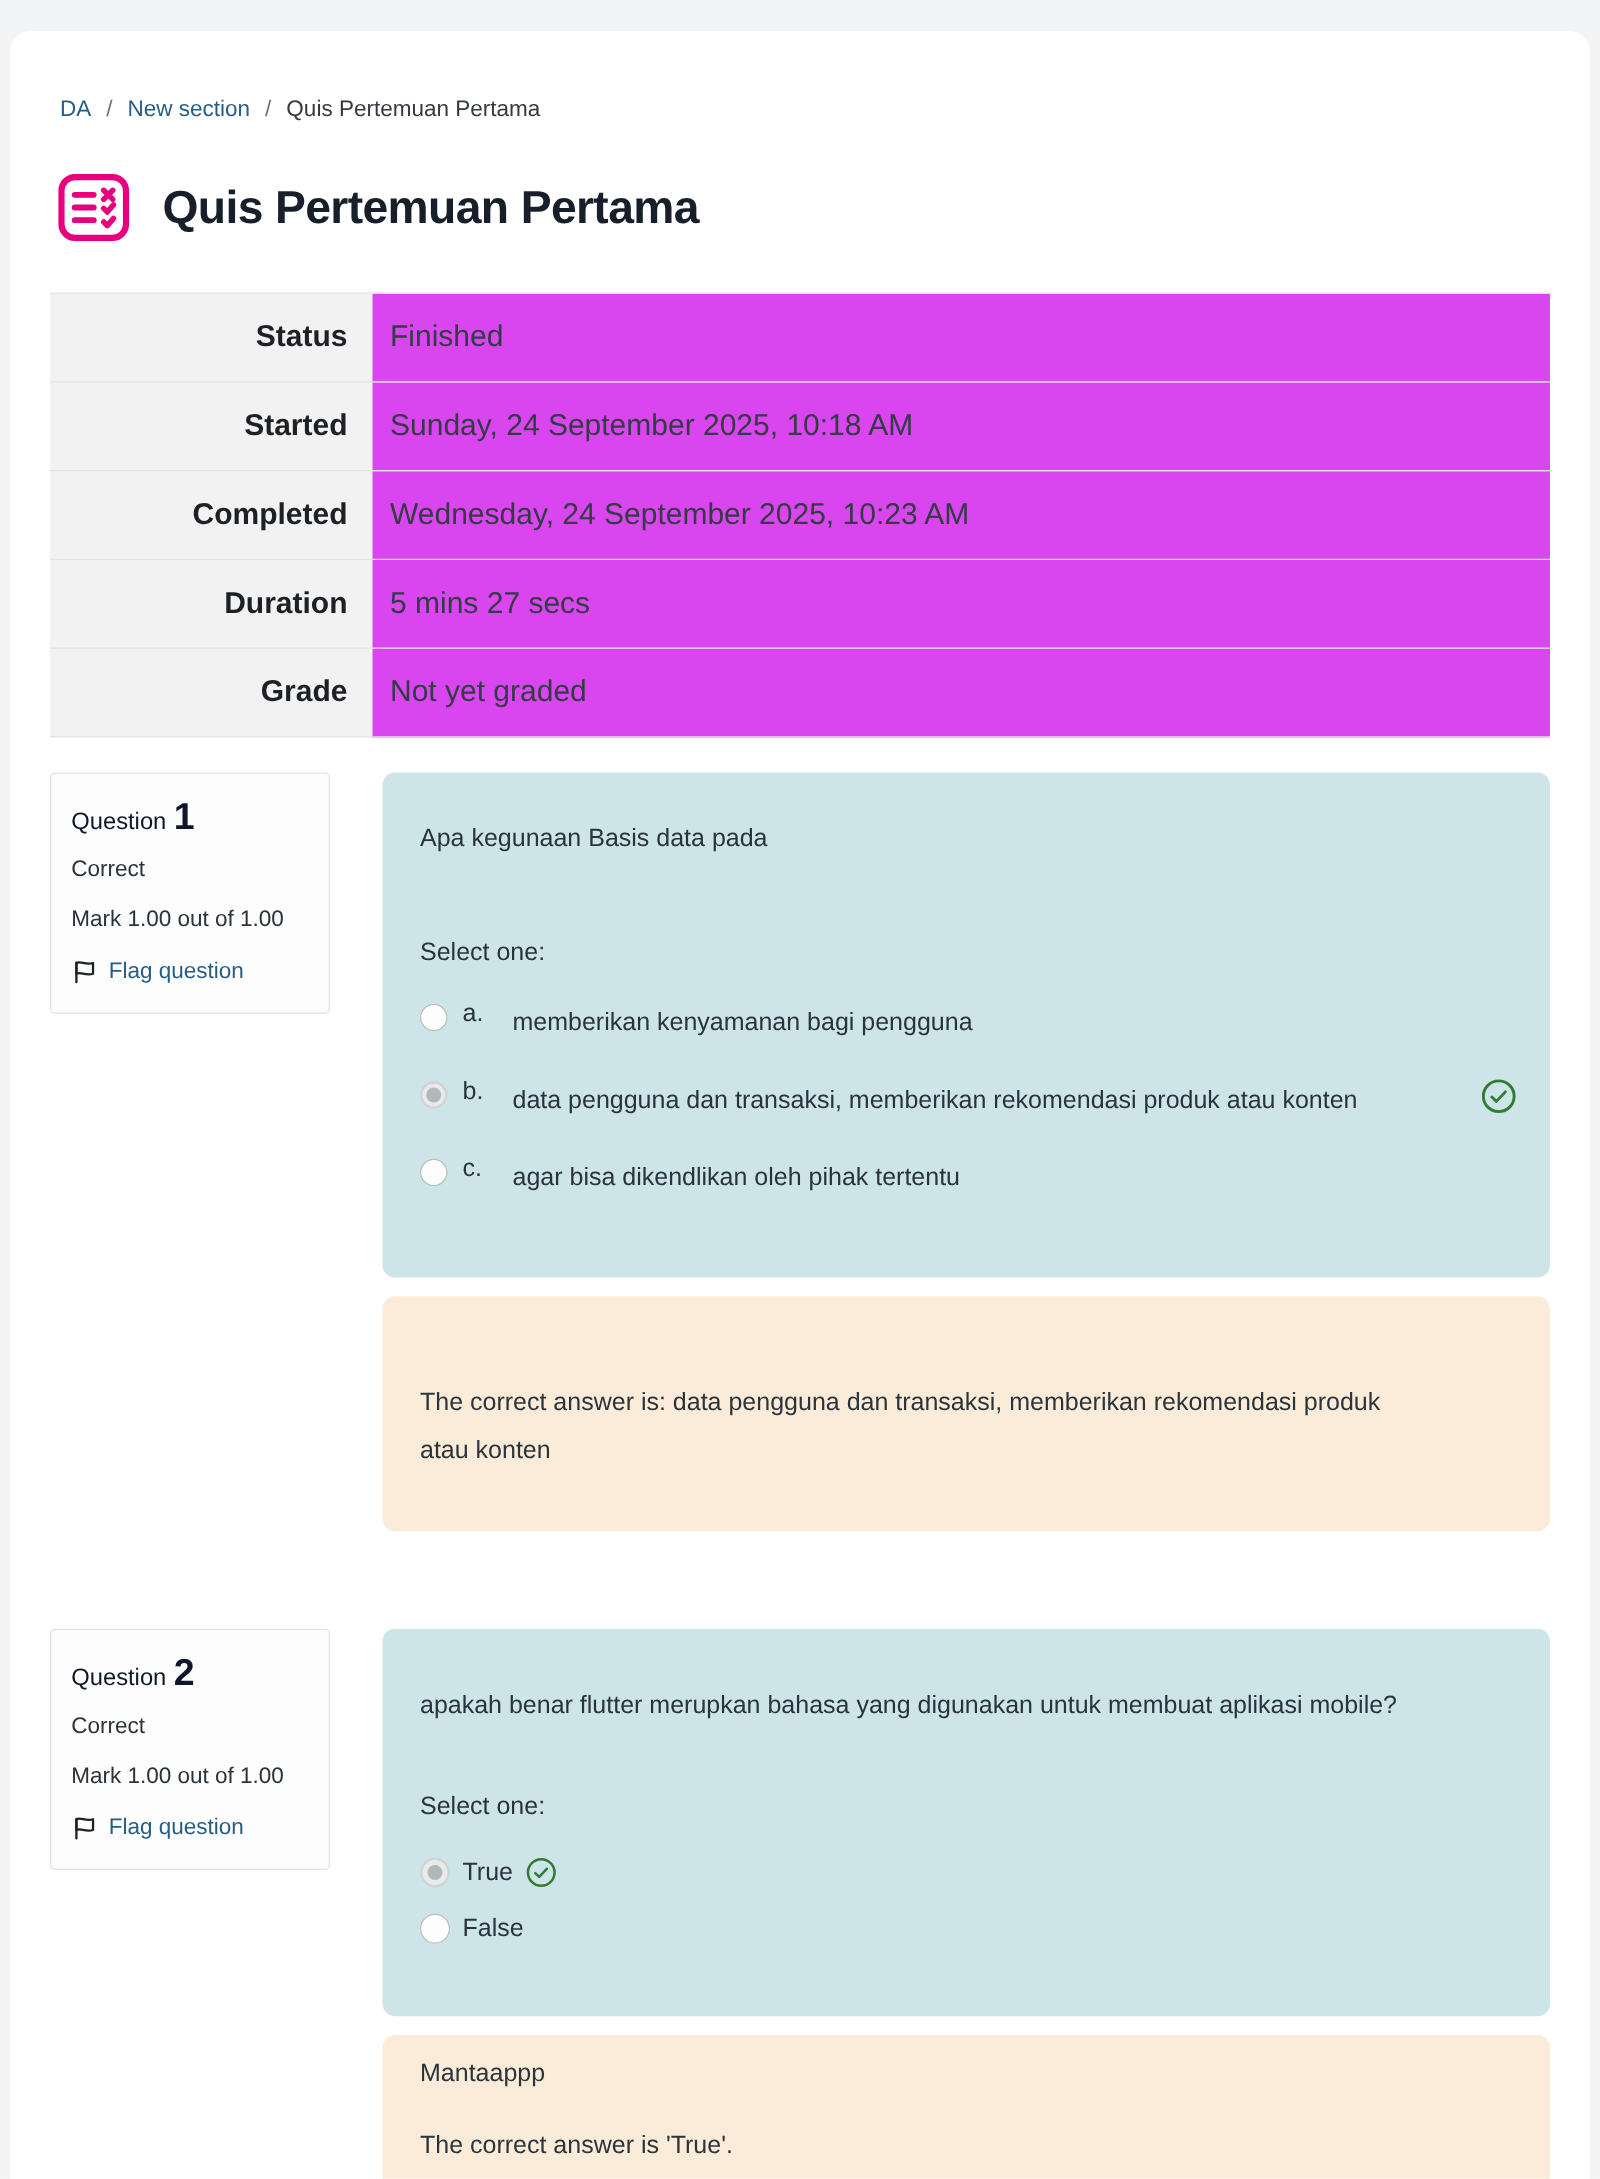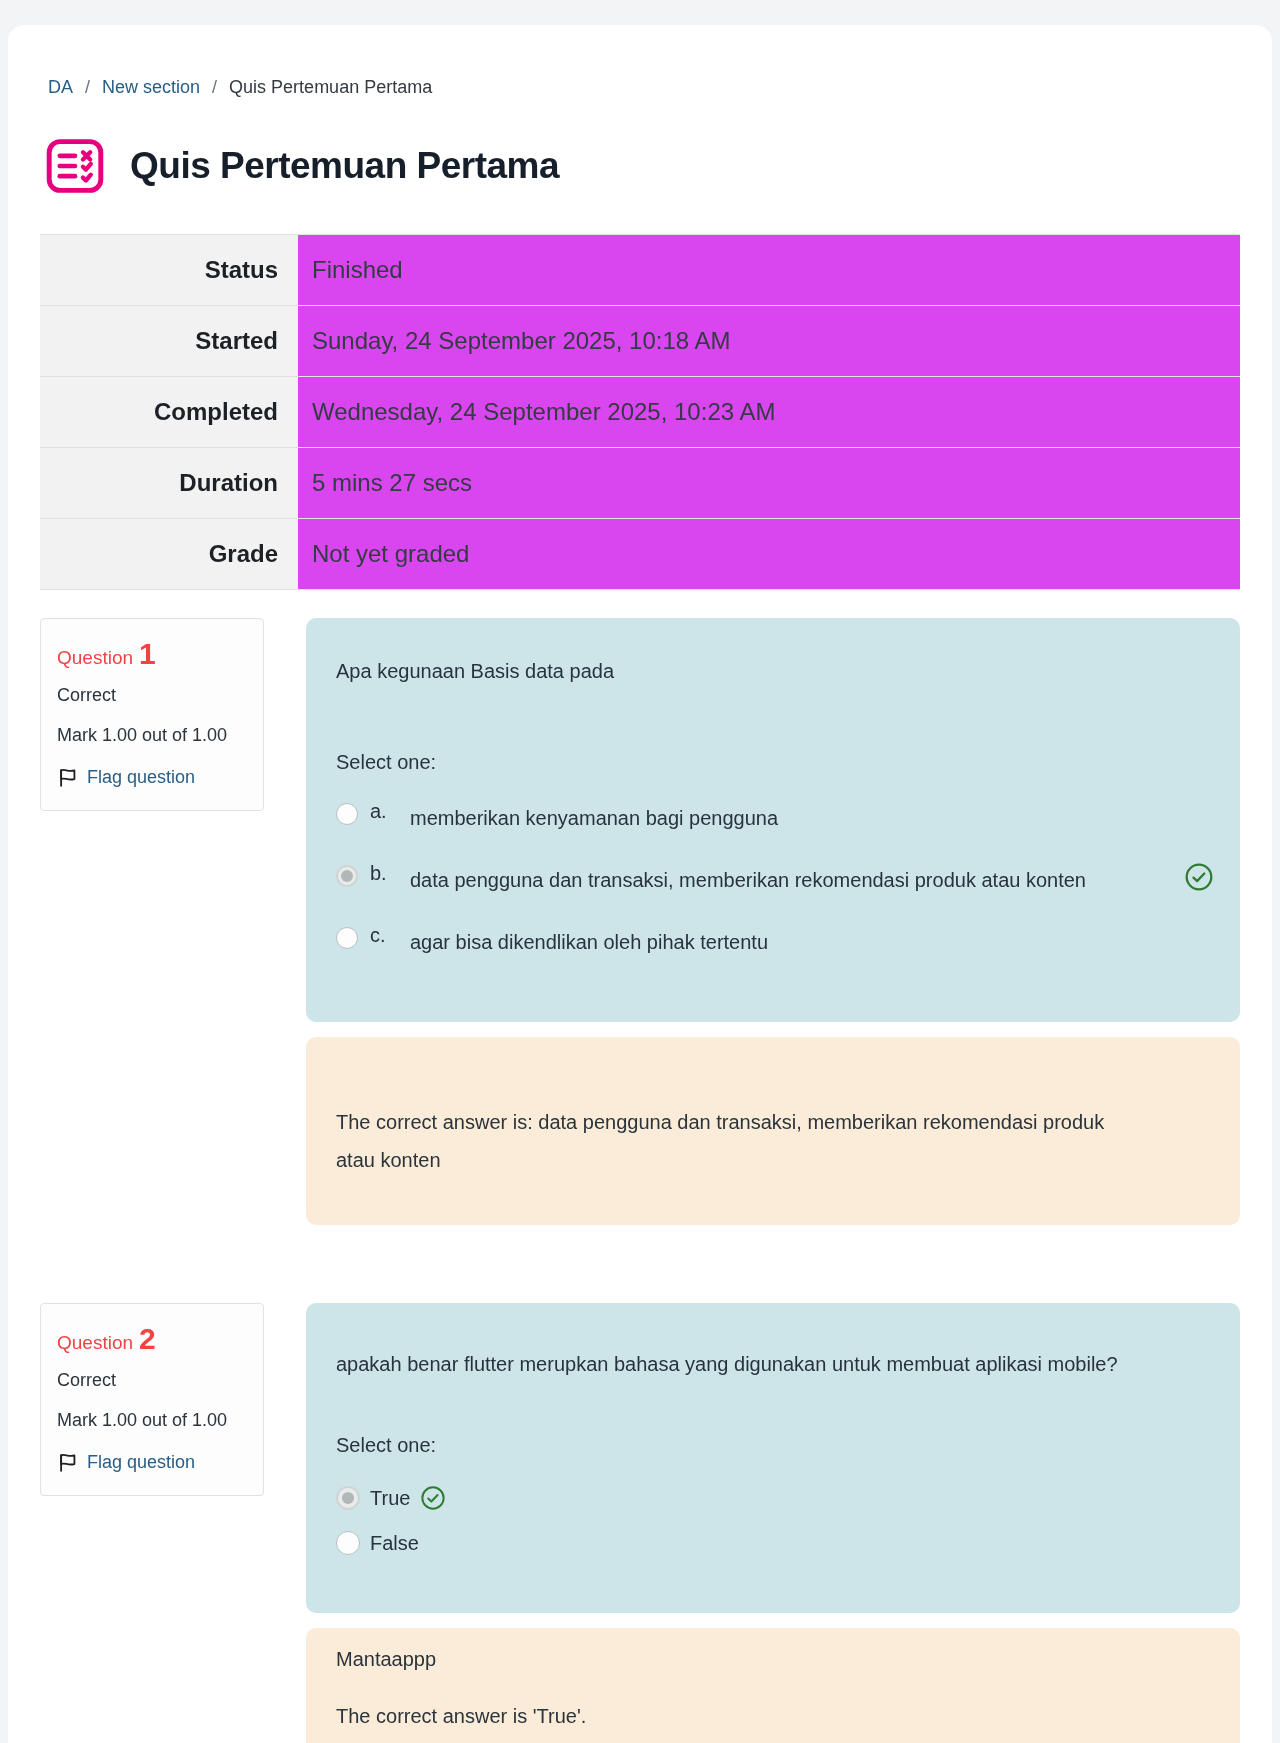--- a/index.html
+++ b/index.html
@@ -43,26 +43,26 @@
     background:#d946ef;padding:21px 14px;color:#333b43;font-weight:400;text-align:left;
   }
   
   .question-block{display:flex;align-items:flex-start;gap:42px;margin-top:28px;}
   .question-block.second{margin-top:78px;}
   .q-info{
     flex:0 0 auto;width:224px;box-sizing:border-box;
     background:#fdfdfe;border:1px solid #dee2e6;border-radius:4px;
     padding:18px 16px 22px 16px;font-size:18px;color:#2b333b;
   }
-  .q-info .q-no-line{color:#ef4444;}
+  .q-info .q-no-line{color:#0f172a;}
   .q-info .q-word{font-size:19px;}
   .q-info .q-number{font-size:30px;font-weight:800;margin-left:6px;}
   .q-state{margin-top:14px;}
   .q-mark{margin-top:16px;line-height:1.55;}
-  .q-flag{margin-top:16px;display:flex;align-items:flex-end;gap:8px;cursor:pointer;text-decoration:none;}
+  .q-flag{margin-top:16px;display:flex;align-items:center;gap:8px;cursor:pointer;text-decoration:none;}
   .q-flag .flag-icon{width:22px;height:22px;color:#1d2125;}
   .q-flag .flag-label{color:#275e86;font-size:18px;}
   .q-content{flex:1 1 auto;min-width:0;}
   .q-body{
     background:#cde5e9;border-radius:10px;
     padding:34px 26px 62px 30px;font-size:20px;color:#29333d;
   }
   .q-body.q2{padding-top:42px;padding-bottom:58px;}
   .q-text{line-height:1.95;max-width:1020px;}
   .select-one{margin-top:60px;}

